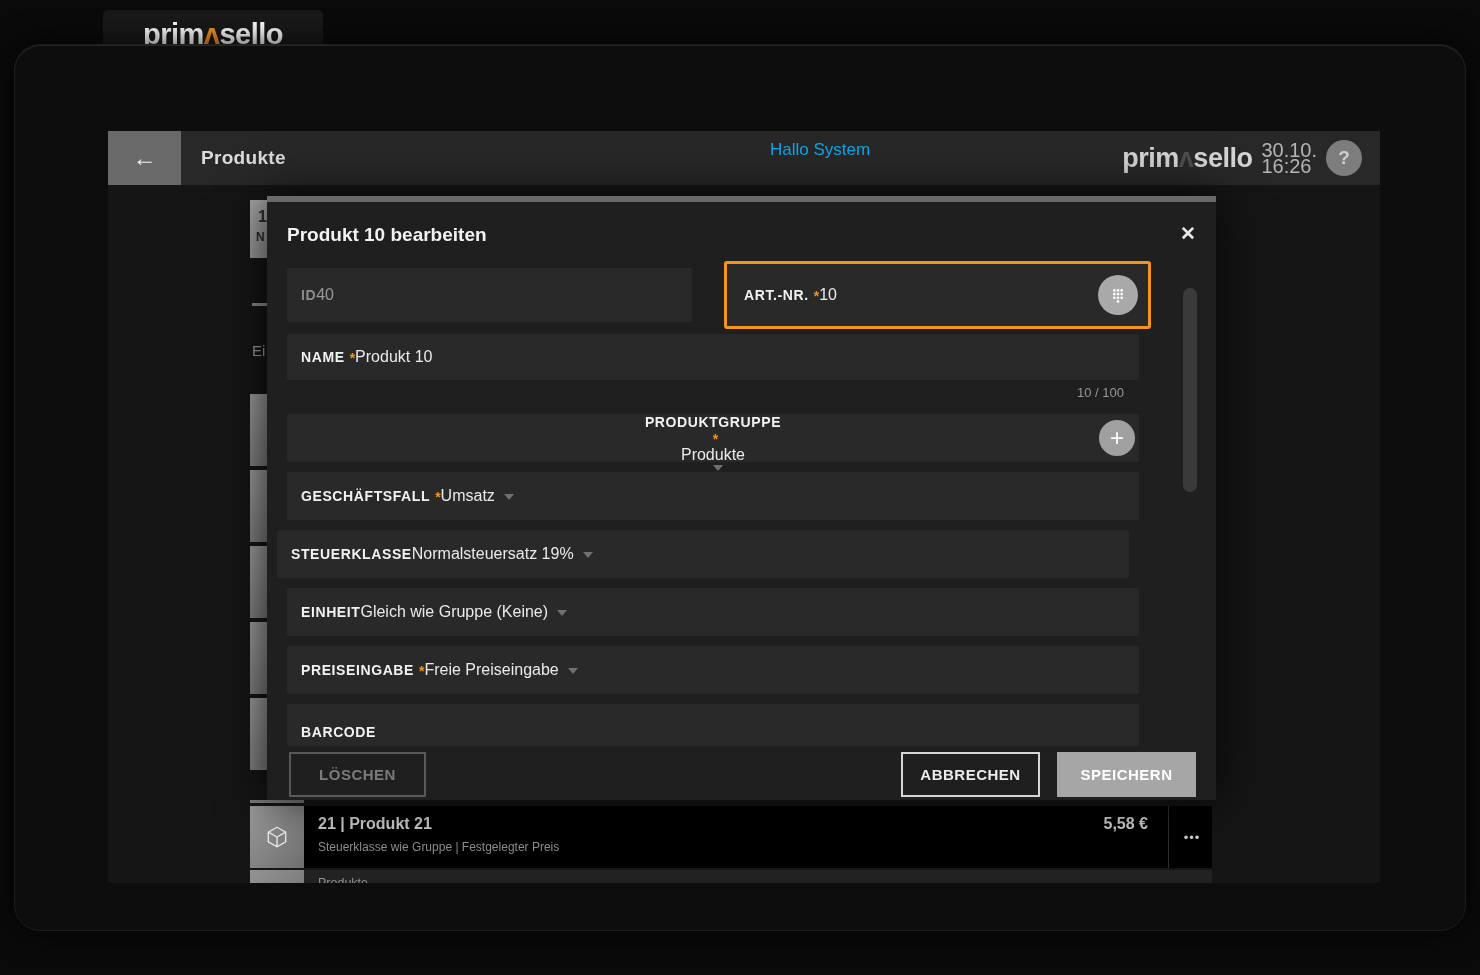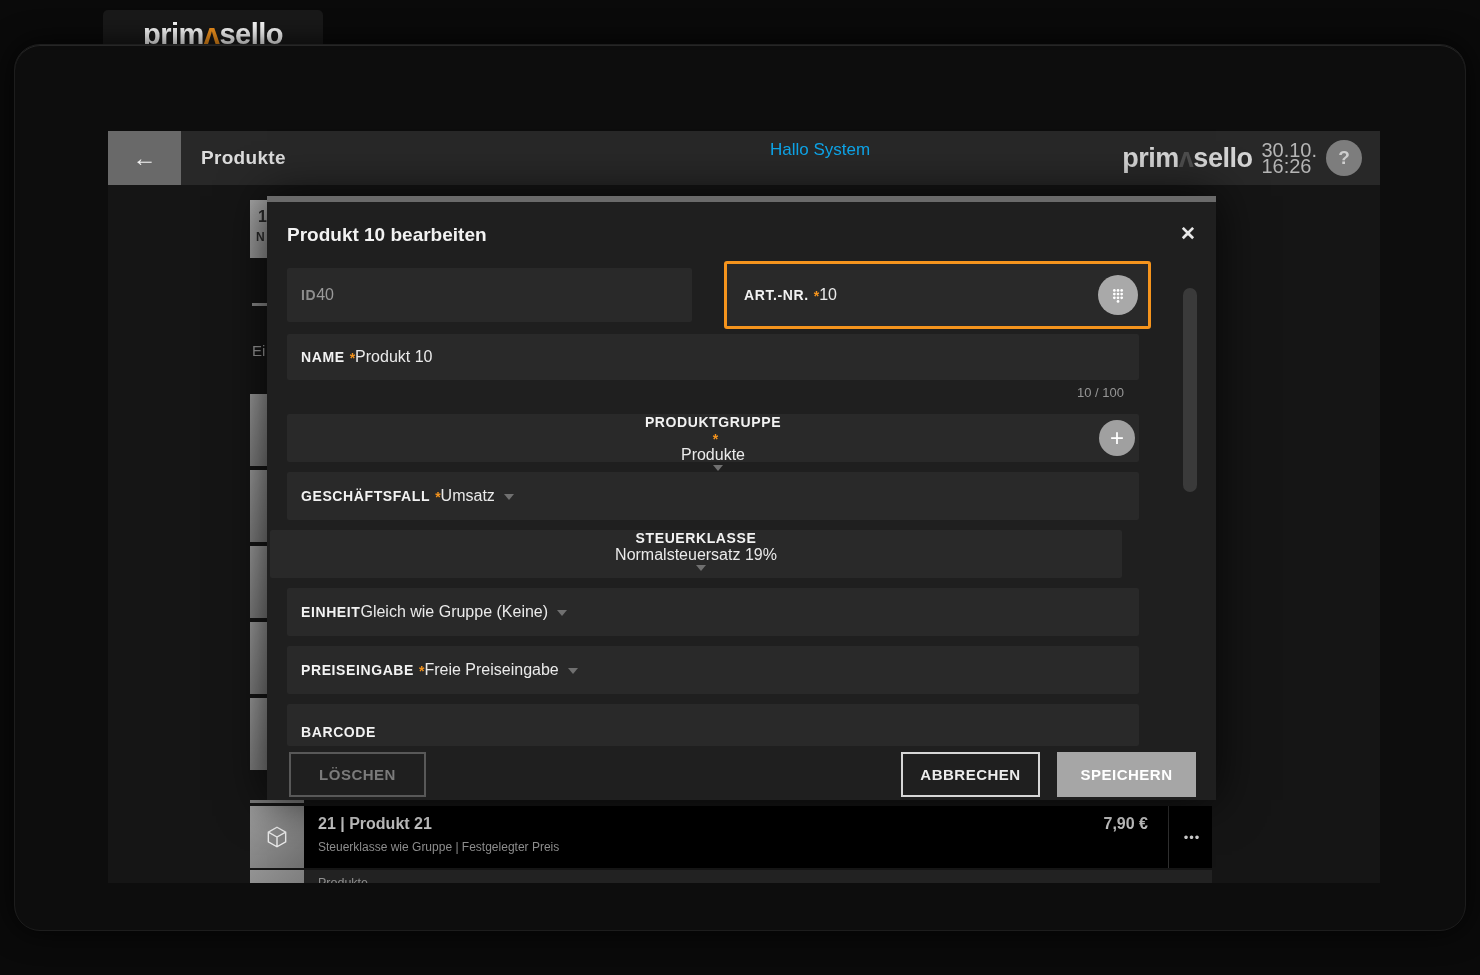--- a/index.html
+++ b/index.html
@@ -139,21 +139,21 @@
     <div class="rowsliver"></div>
 
     <div class="listrow">
       <div class="tile2">
         <svg style="width:26px;height:26px;" viewBox="0 0 24 24" fill="none" stroke="#ececec" stroke-width="1.3">
             <path d="M12 3 L20 7.5 L20 16.5 L12 21 L4 16.5 L4 7.5 Z M4 7.5 L12 12 L20 7.5 M12 12 L12 21"></path>
           </svg>
       </div>
       <div class="t">21 | Produkt 21</div>
       <div class="s">Steuerklasse wie Gruppe | Festgelegter Preis</div>
-      <div class="p">7,90 €</div>
+      <div class="p">5,58 €</div>
       <div class="vdiv"></div>
       <div class="dots">
           <span>•••</span>
         </div>
     </div>
 
     <div class="grouprow">
       <div class="tile3">
         
       </div>
@@ -208,21 +208,21 @@
         <span>+</span>
       </div>
 
     <div class="field" style="left:20px;top:270px;width:852px;height:48px;">
       <span class="flabel">GESCHÄFTSFALL</span>
       <span class="star">*</span>
       <span class="fvalue">Umsatz</span>
       <span class="caret-dn"></span>
     </div>
 
-    <div class="field" style="left:3px;top:328px;width:852px;height:48px;flex-direction:column;">
+    <div class="field" style="left:10px;top:328px;width:852px;height:48px;">
       <span class="flabel">STEUERKLASSE</span>
       <span class="fvalue">Normalsteuersatz 19%</span>
       <span class="caret-dn"></span>
     </div>
 
     <div class="field" style="left:20px;top:386px;width:852px;height:48px;">
       <span class="flabel">EINHEIT</span>
       <span class="fvalue">Gleich wie Gruppe (Keine)</span>
       <span class="caret-dn"></span>
     </div>

